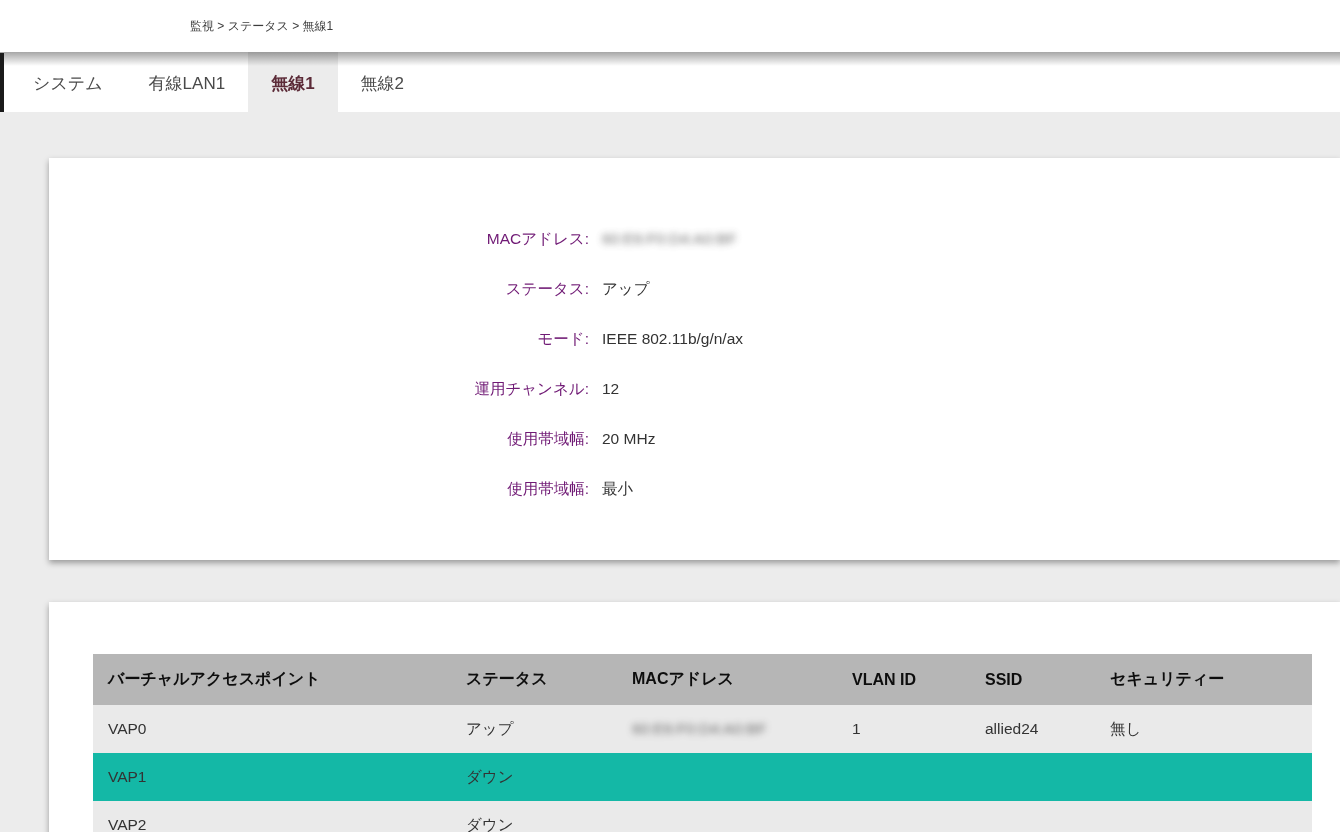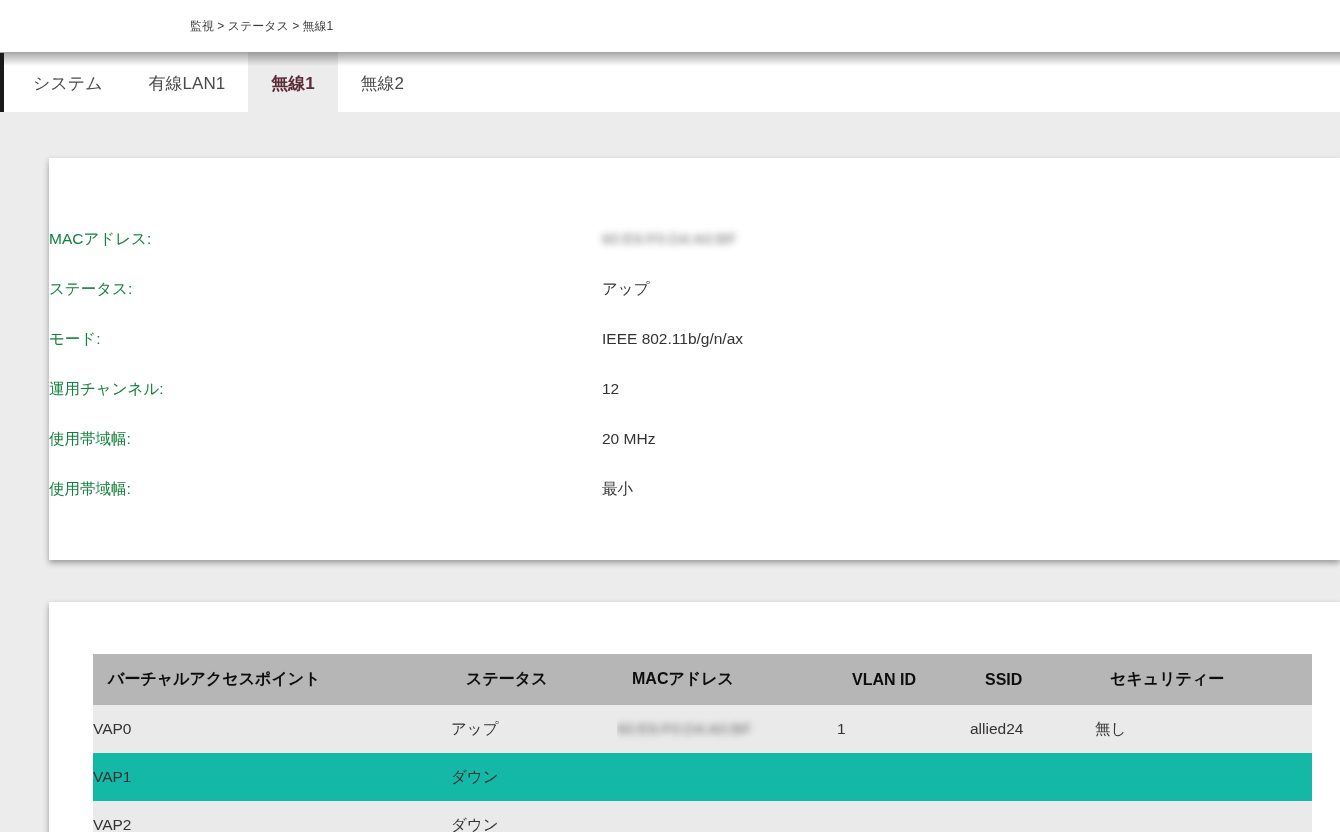--- a/index.html
+++ b/index.html
@@ -66,21 +66,21 @@
     margin-left: 49px;
     width: calc(100% - 49px);
     background: #ffffff;
     box-shadow: 0 3px 6px rgba(0,0,0,0.35);
   }
   .card-status { height: 402px; padding-top: 56px; position: relative; top: 46px; }
   .card-vaps   { height: 238px; position: relative; top: 88px; overflow: hidden; }
 
   
   .field-row { display: flex; height: 50px; align-items: center; font-size: 15.5px; }
-  .field-label { width: 540px; text-align: left; color: #15803d; }
+  .field-label { width: 540px; text-align: right; color: #701a75; }
   .field-value { margin-left: 13px; color: #333333; }
 
   .blurred {
     filter: blur(3.6px);
     opacity: 0.8;
     color: #4a4a4a;
     user-select: none;
   }
 
   
@@ -97,20 +97,21 @@
     color: #0d0d0d;
     font-weight: bold;
     font-size: 16px;
     text-align: left;
     padding-left: 15px;
     white-space: nowrap;
     overflow: hidden;
   }
   .vap-table td {
     height: 48px;
+    padding-left: 15px;
     color: #333333;
     white-space: nowrap;
     overflow: hidden;
   }
   .vap-table tr.odd  td { background: #eaeaea; }
   .vap-table tr.even td { background: #14b8a6; }
 </style>
 </head>
 <body>
 

